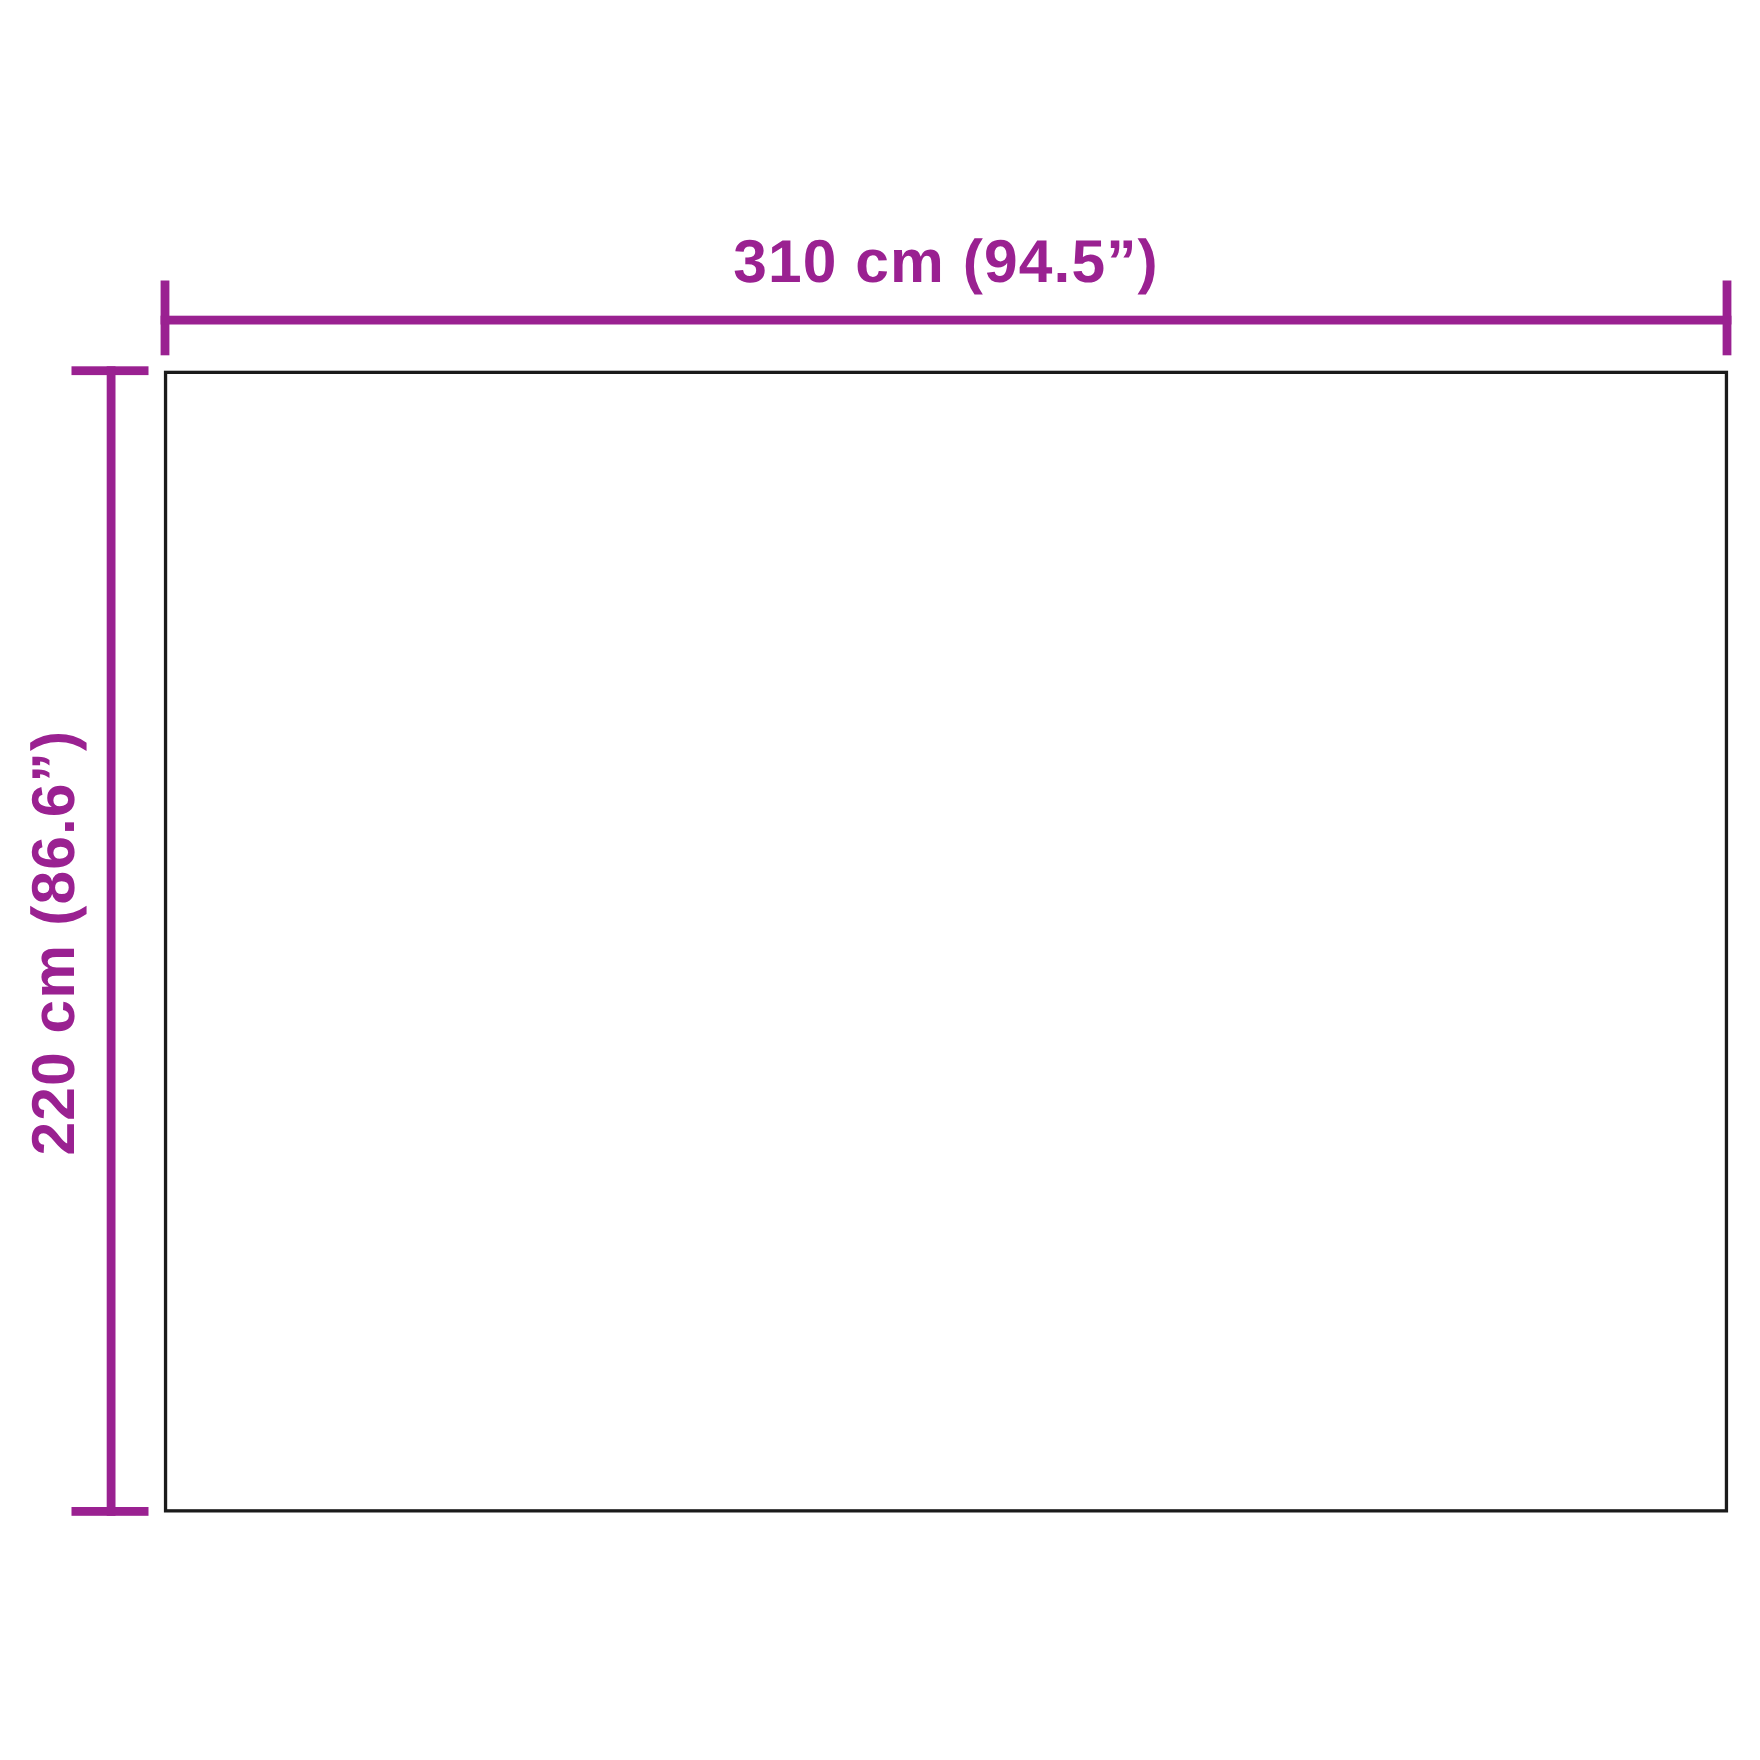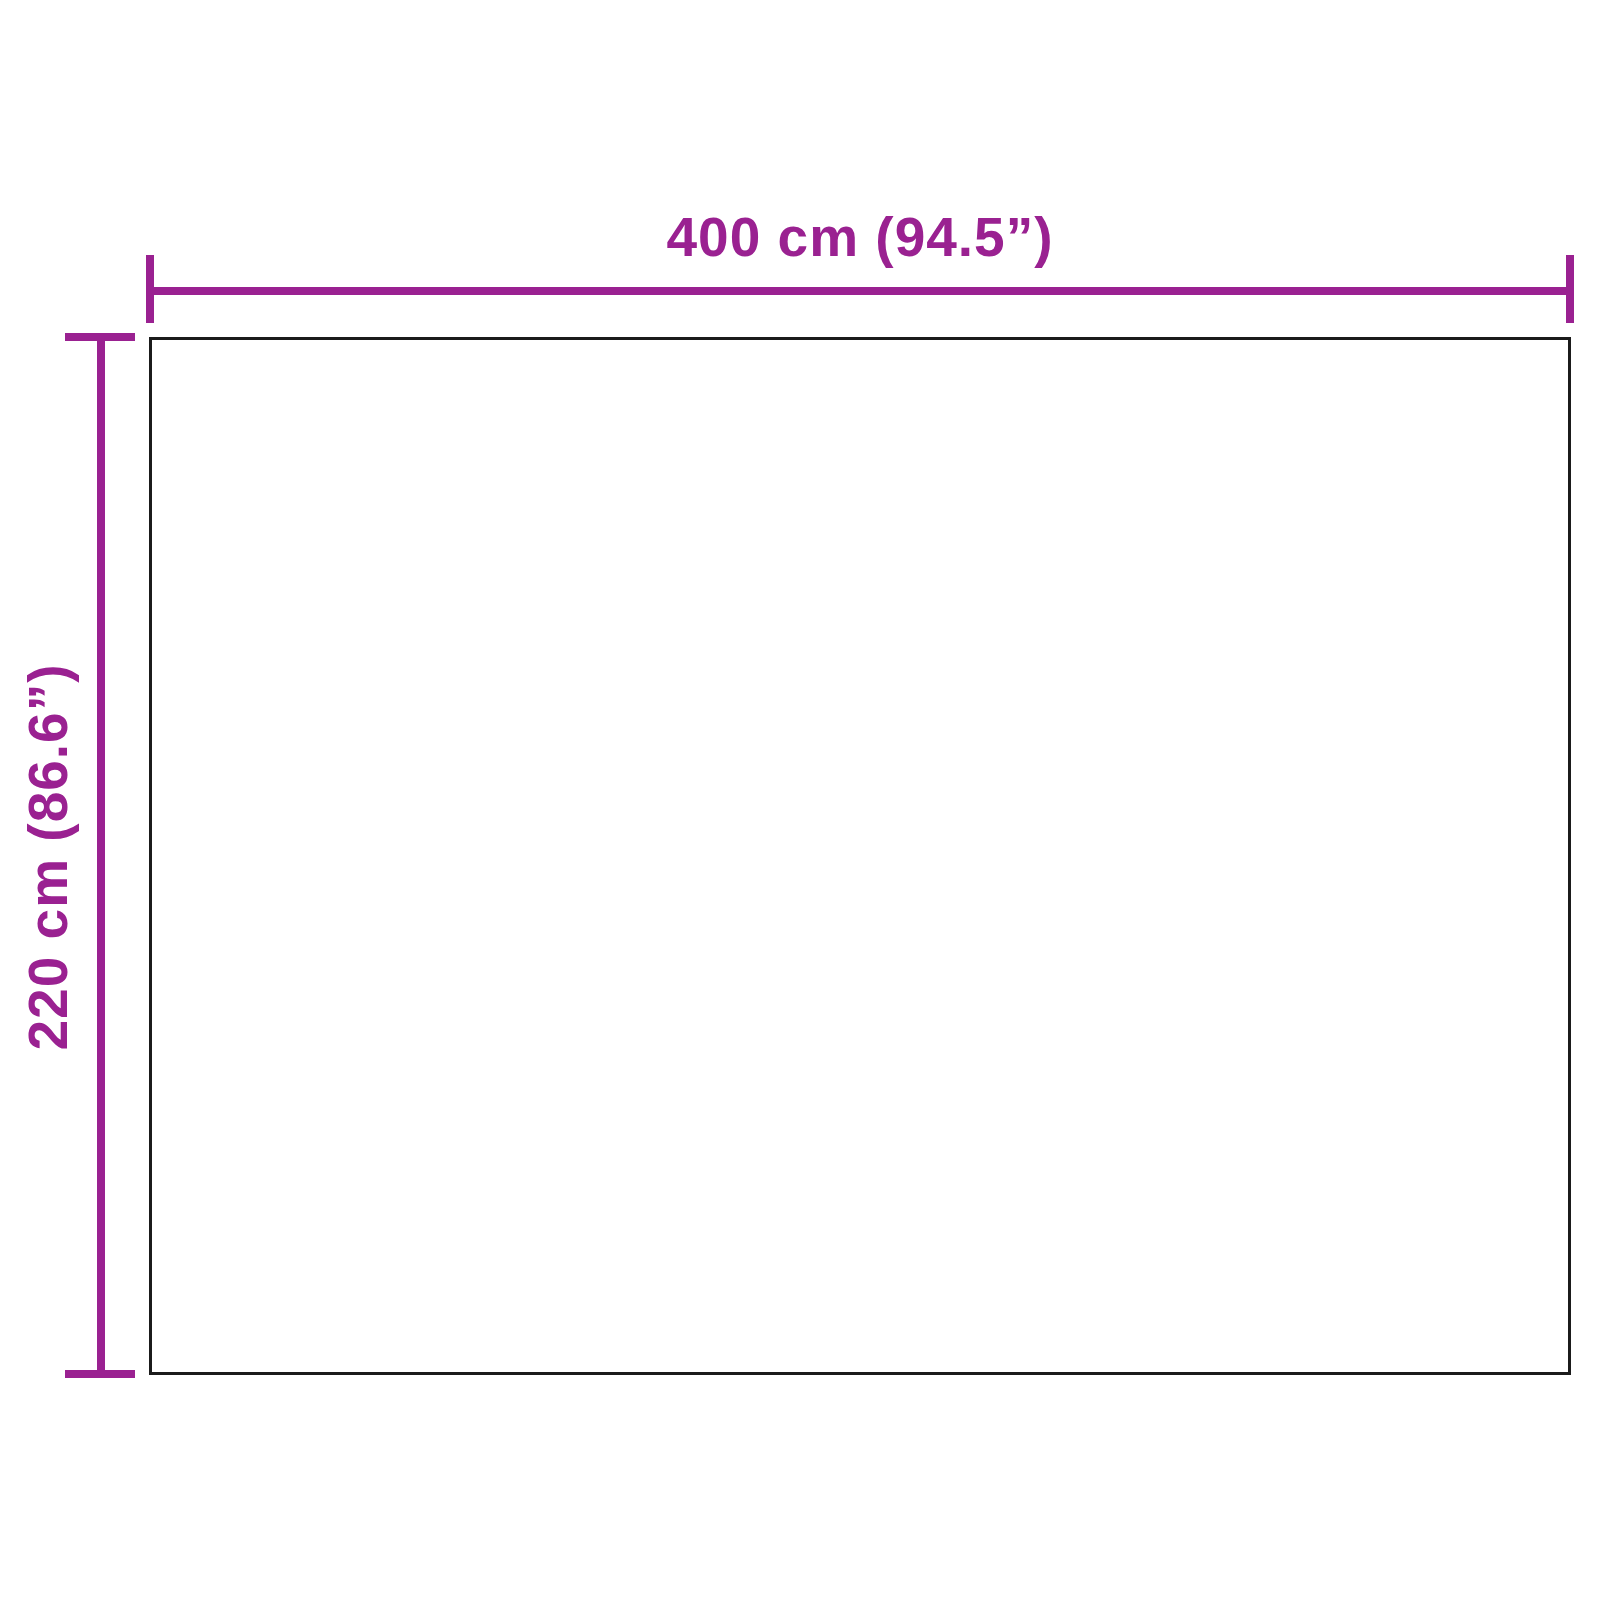--- a/index.html
+++ b/index.html
@@ -107,21 +107,21 @@
 <div class="stage">
 
   <div class="outline-rect"></div>
 
   <div class="dim-h">
     <div class="tick left"></div>
     <div class="line"></div>
     <div class="tick right"></div>
   </div>
 
-  <div class="dim-label width-label">400 cm (94.5”)</div>
+  <div class="dim-label width-label">310 cm (94.5”)</div>
 
   <div class="dim-v">
     <div class="cap top"></div>
     <div class="line"></div>
     <div class="cap bottom"></div>
   </div>
 
   <div class="dim-label height-label">220 cm (86.6”)</div>
 
 </div>

